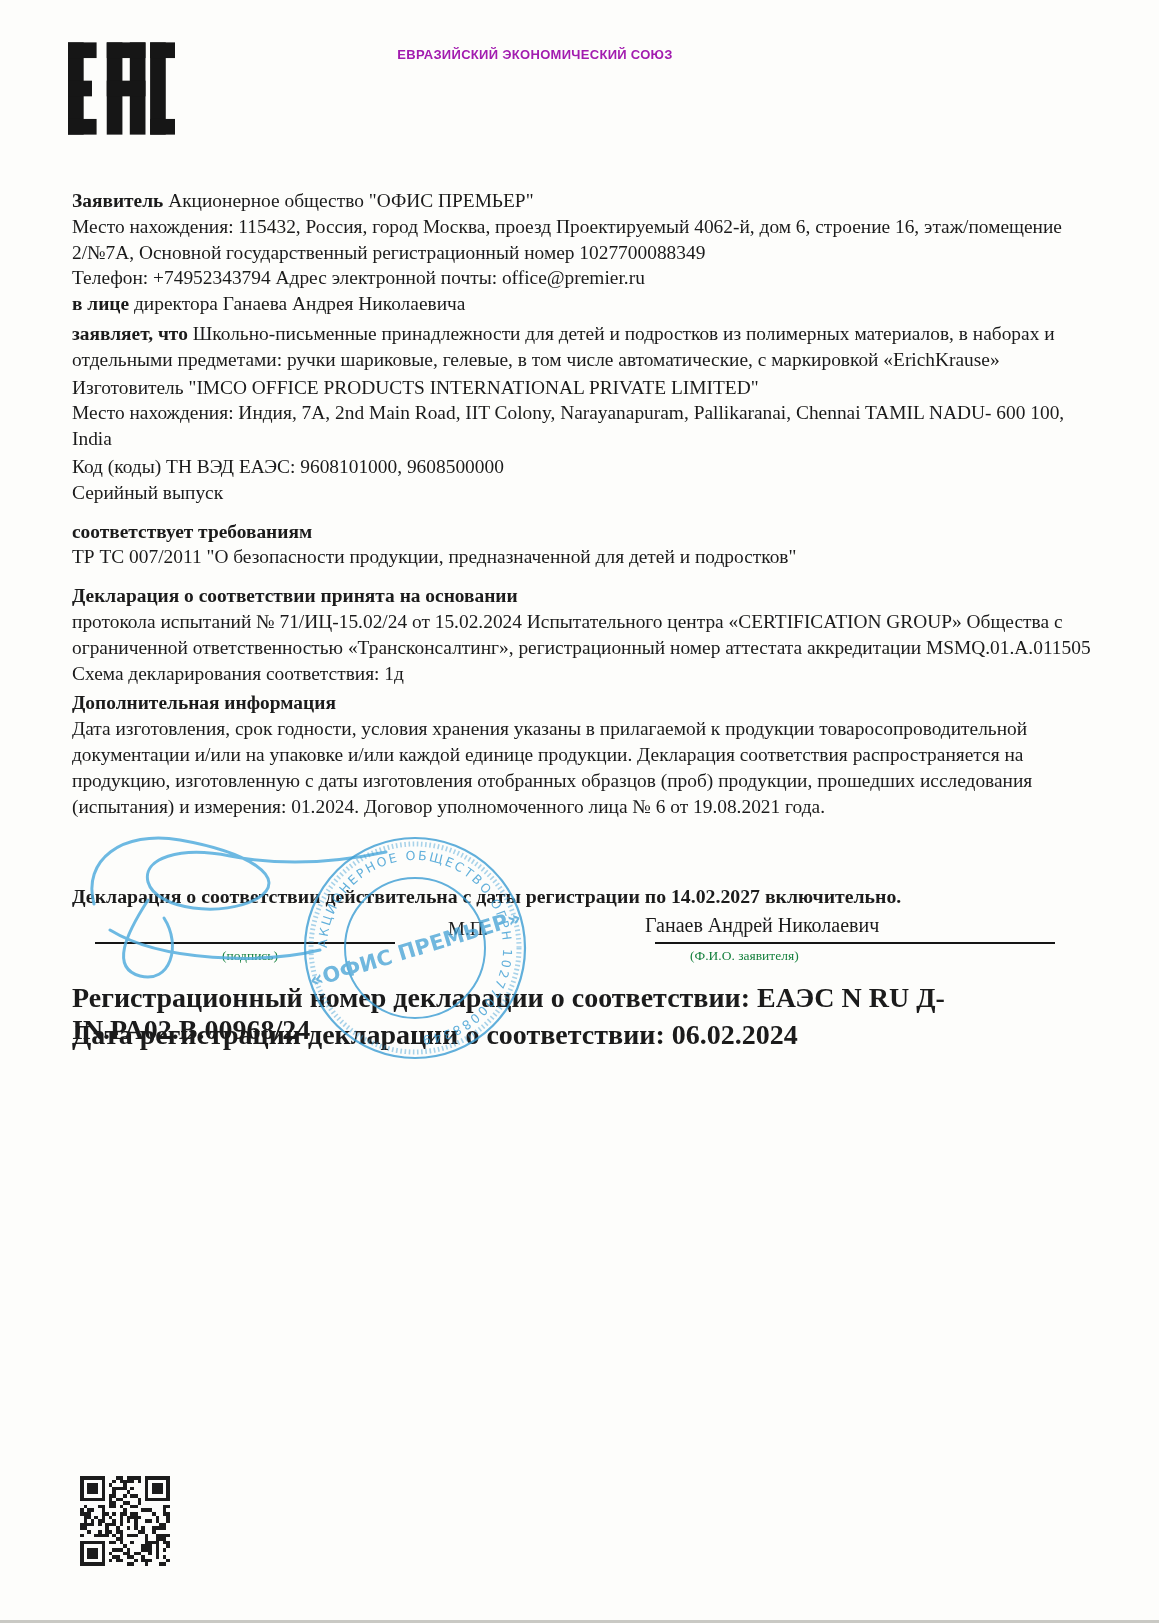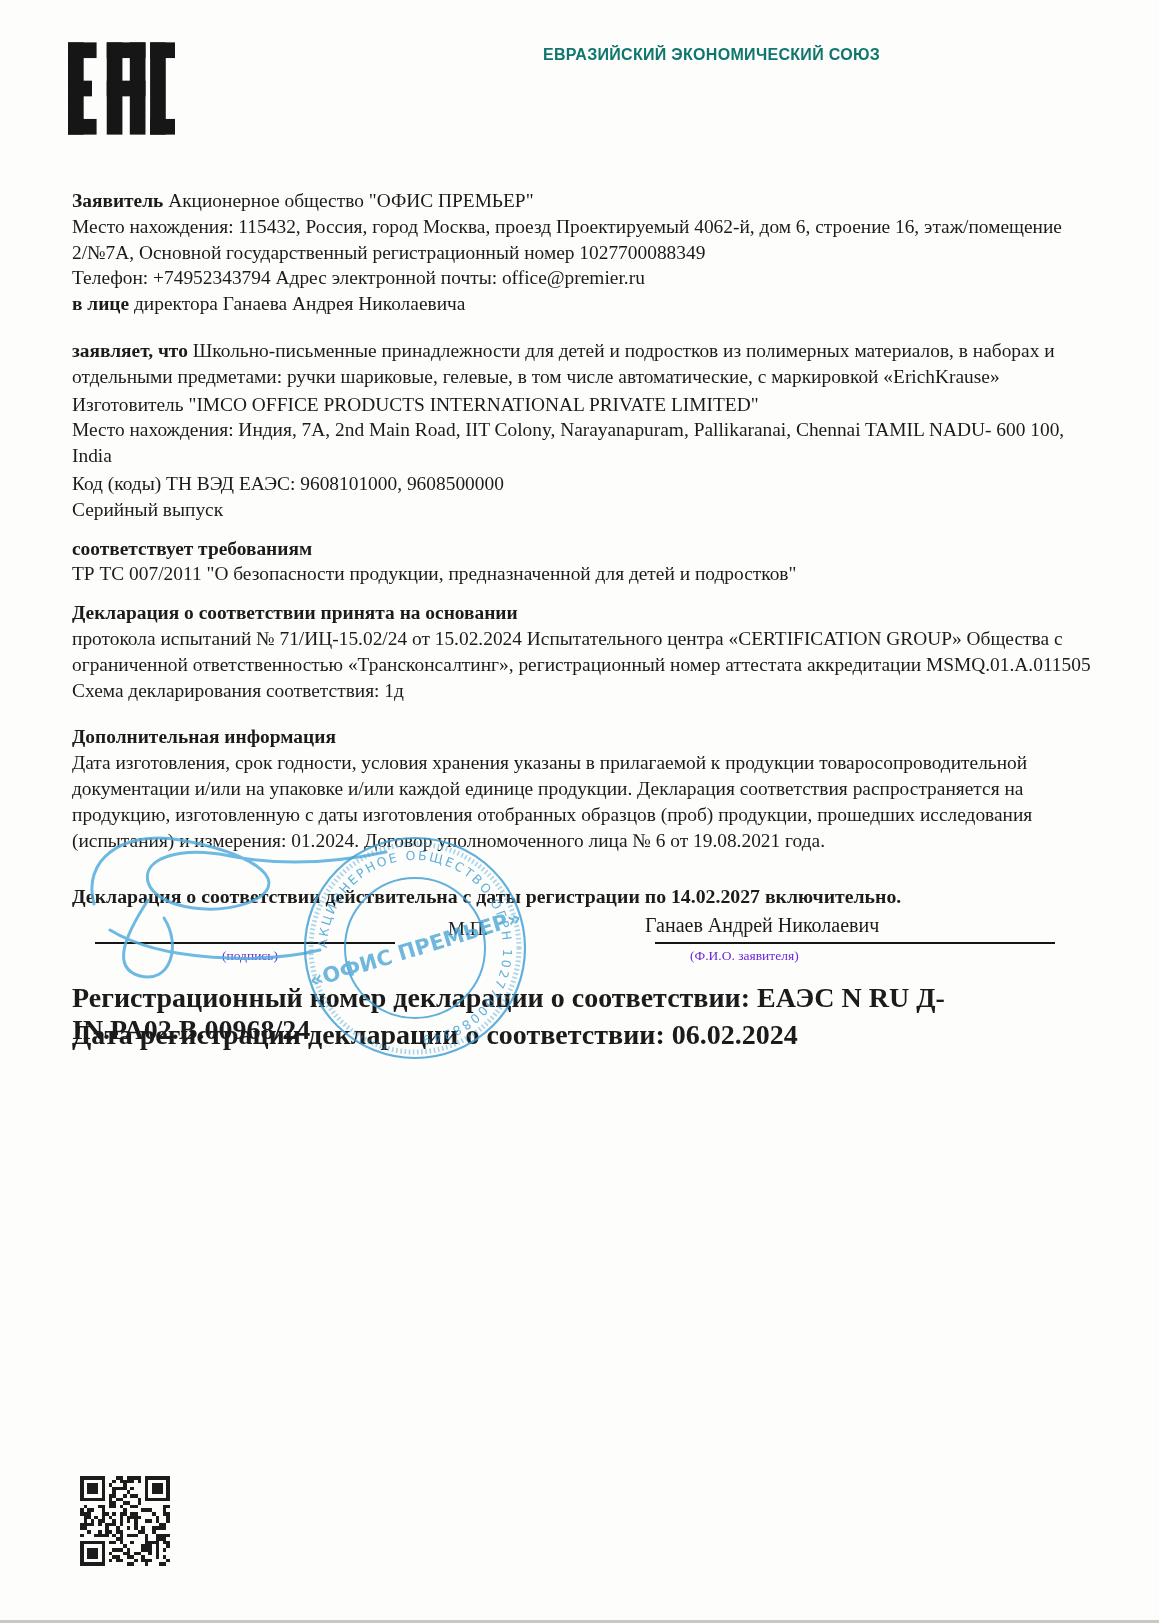--- a/index.html
+++ b/index.html
@@ -11,44 +11,44 @@
     font-family:"Liberation Serif", serif;
     color:#1b1b1b;
     overflow:hidden;
     border-bottom:3px solid #c9c9c4;
     box-sizing:border-box;
   }
   
   .eac-logo{position:absolute;left:68px;top:42px;width:107px;height:93px;}
   .title{
     position:absolute;left:190px;top:42px;width:690px;
-    text-align:right;
+    text-align:center;
     font-family:"Liberation Sans", sans-serif;
-    font-weight:bold;font-size:16px;line-height:26px;
-    color:#0f766e;letter-spacing:.3px;
+    font-weight:bold;font-size:13px;line-height:26px;
+    color:#a21caf;letter-spacing:.3px;
   }
   
   .content{position:absolute;left:72px;top:188px;width:1020px;}
   .para{margin:0;font-size:19.4px;line-height:25.8px;}
   .para b{font-weight:bold;}
   .bold{font-weight:bold;}
   .mt2{margin-top:2px;}
   .mt3{margin-top:13px;}
-  .mt4{margin-top:21px;}
+  .mt4{margin-top:4px;}
   
   .validity{
     position:absolute;left:72px;top:884px;width:1020px;
     font-weight:bold;font-size:19.8px;line-height:25px;
   }
   .mp-label{position:absolute;left:448px;top:918px;font-size:19px;}
   .signer-name{position:absolute;left:645px;top:914px;width:410px;font-size:20px;}
   .sig-line{position:absolute;top:942px;border-top:2.5px solid #151515;height:0;}
   .sig-line.left{left:95px;width:300px;}
   .sig-line.right{left:655px;width:400px;}
-  .sig-caption{position:absolute;top:948px;font-size:13.5px;color:#6d28d9;}
+  .sig-caption{position:absolute;top:948px;font-size:13.5px;color:#15803d;}
   .sig-caption.left{left:150px;width:200px;text-align:center;}
   .sig-caption.right{left:690px;width:220px;text-align:left;}
   .reg-line{position:absolute;left:72px;width:1040px;font-weight:bold;font-size:28px;}
   .reg-number{top:982px;}
   .reg-date{top:1019px;}
   
   .stamp{position:absolute;left:295px;top:828px;width:240px;height:240px;opacity:.82;z-index:3;}
   .ink-signature{position:absolute;left:52px;top:812px;width:360px;height:190px;opacity:.85;z-index:2;}
   
   .qr{position:absolute;left:80px;top:1476px;width:90px;height:90px;}

